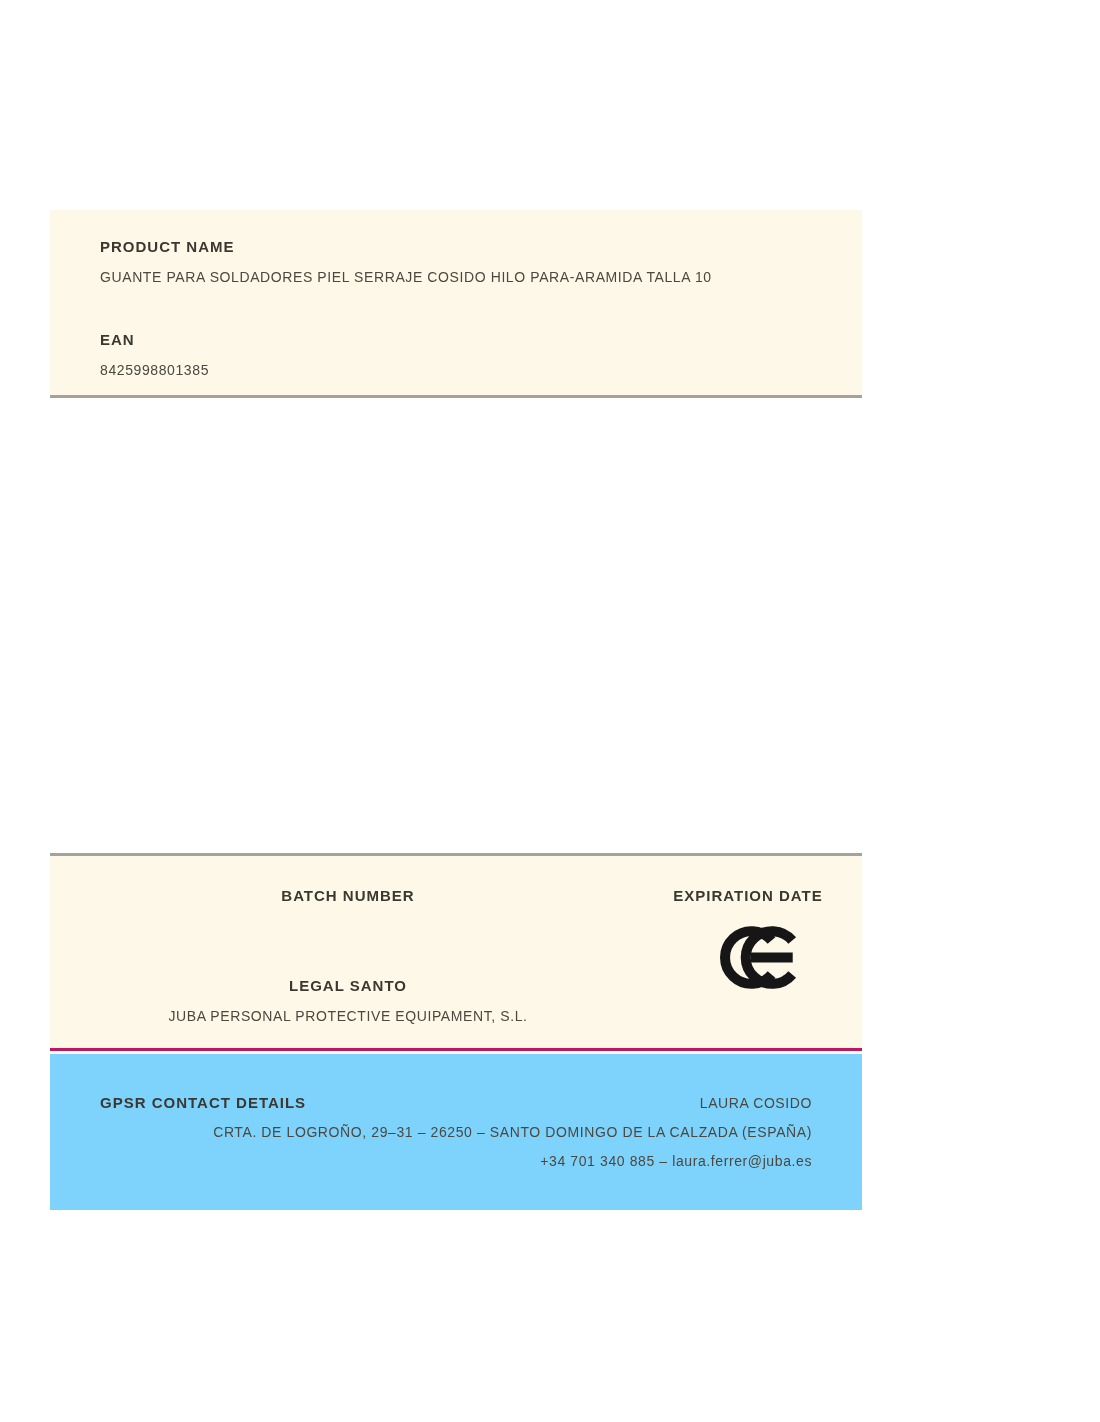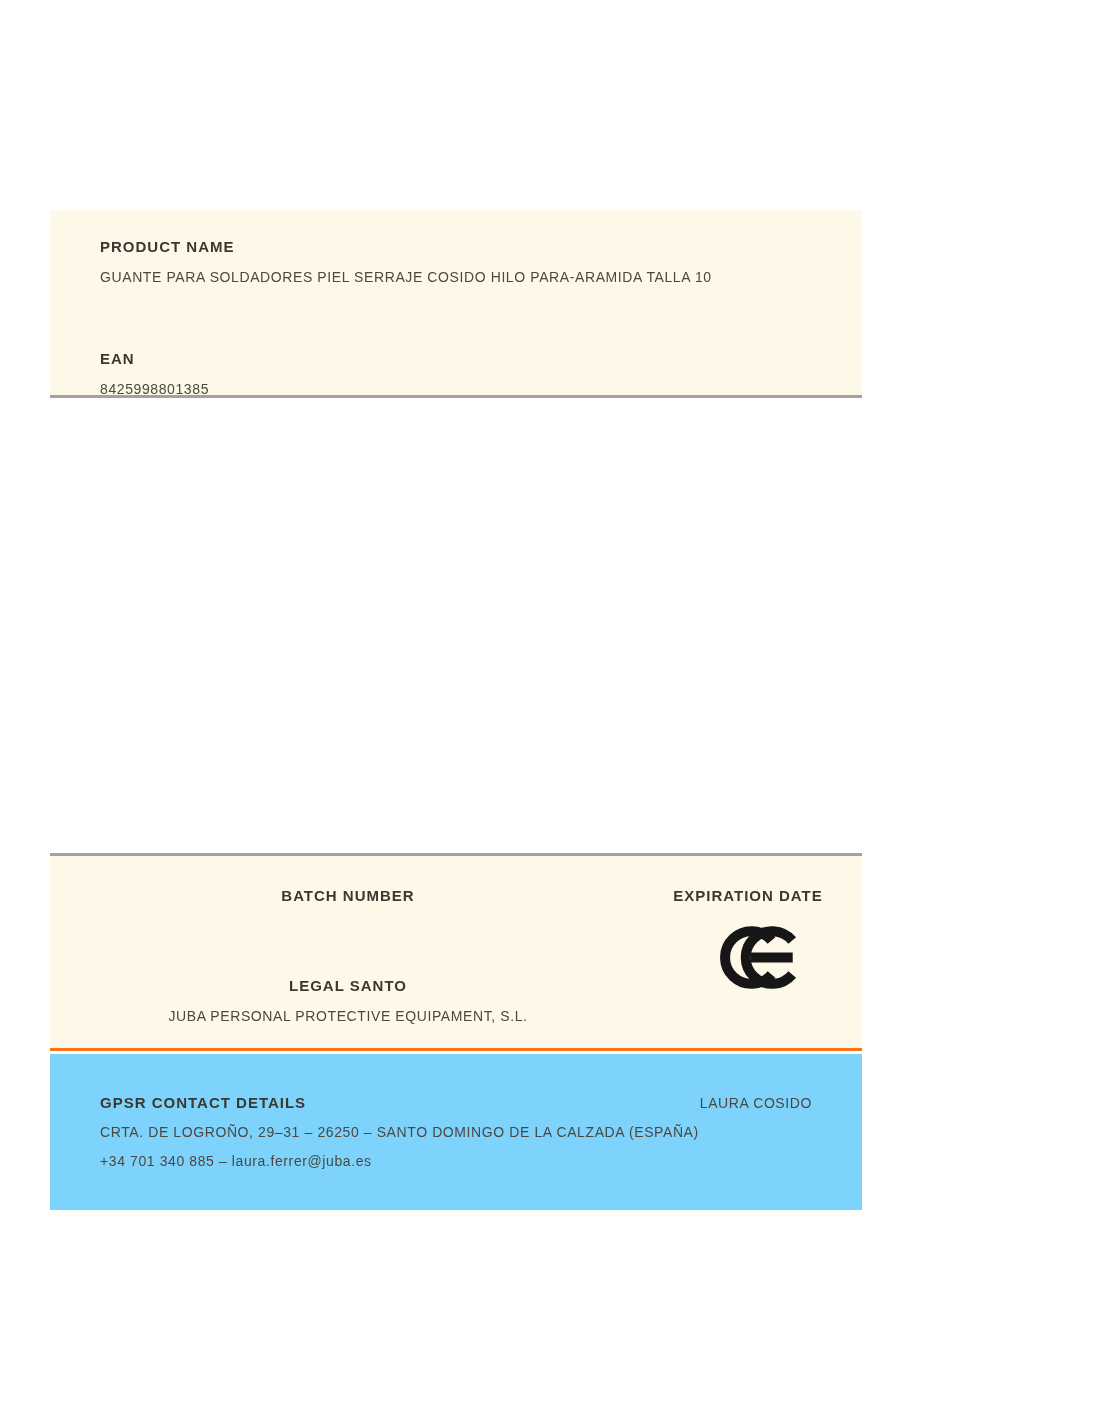--- a/index.html
+++ b/index.html
@@ -20,21 +20,21 @@
   .panel-product {
     top: 210px;
     height: 188px;
     border-bottom: 3px solid #a5a29a;
     padding: 28px 50px 0 50px;
   }
   .panel-details {
     top: 853px;
     height: 198px;
     border-top: 3px solid #a5a29a;
-    border-bottom: 3px solid #f97316;
+    border-bottom: 3px solid #be185d;
   }
   .panel-gpsr {
     top: 1054px;
     height: 156px;
     background: #7dd3fc;
     padding: 40px 50px 0 50px;
   }
   .label {
     font-size: 15px;
     font-weight: bold;
@@ -42,21 +42,21 @@
     color: #3b3831;
     line-height: 18px;
   }
   .value {
     font-size: 14px;
     letter-spacing: 0.6px;
     color: #4c4840;
     line-height: 18px;
   }
   .mt12 { margin-top: 12px; }
-  .mt42 { margin-top: 64px; }
+  .mt42 { margin-top: 45px; }
   .cell {
     position: absolute;
     width: 400px;
     text-align: center;
   }
   .cell-batch      { left: 98px;  top: 31px; }
   .cell-expiration { left: 498px; top: 31px; text-align: center; }
   .cell-legal      { left: 98px;  top: 121px; }
   .cell-origin     { left: 498px; top: 121px; }
   .ce-mark {
@@ -65,20 +65,21 @@
     right: 58px;
     width: 84px;
     height: 63px;
   }
   .gpsr-row1 {
     display: flex;
     justify-content: space-between;
     align-items: baseline;
   }
   .right-line {
+    text-align: right;
     margin-top: 11px;
   }
 </style>
 </head>
 <body>
 
 <section class="panel panel-product">
   <div class="label">PRODUCT NAME</div>
   <div class="value mt12">GUANTE PARA SOLDADORES PIEL SERRAJE COSIDO HILO PARA-ARAMIDA TALLA 10</div>
   <div class="label mt42">EAN</div>

